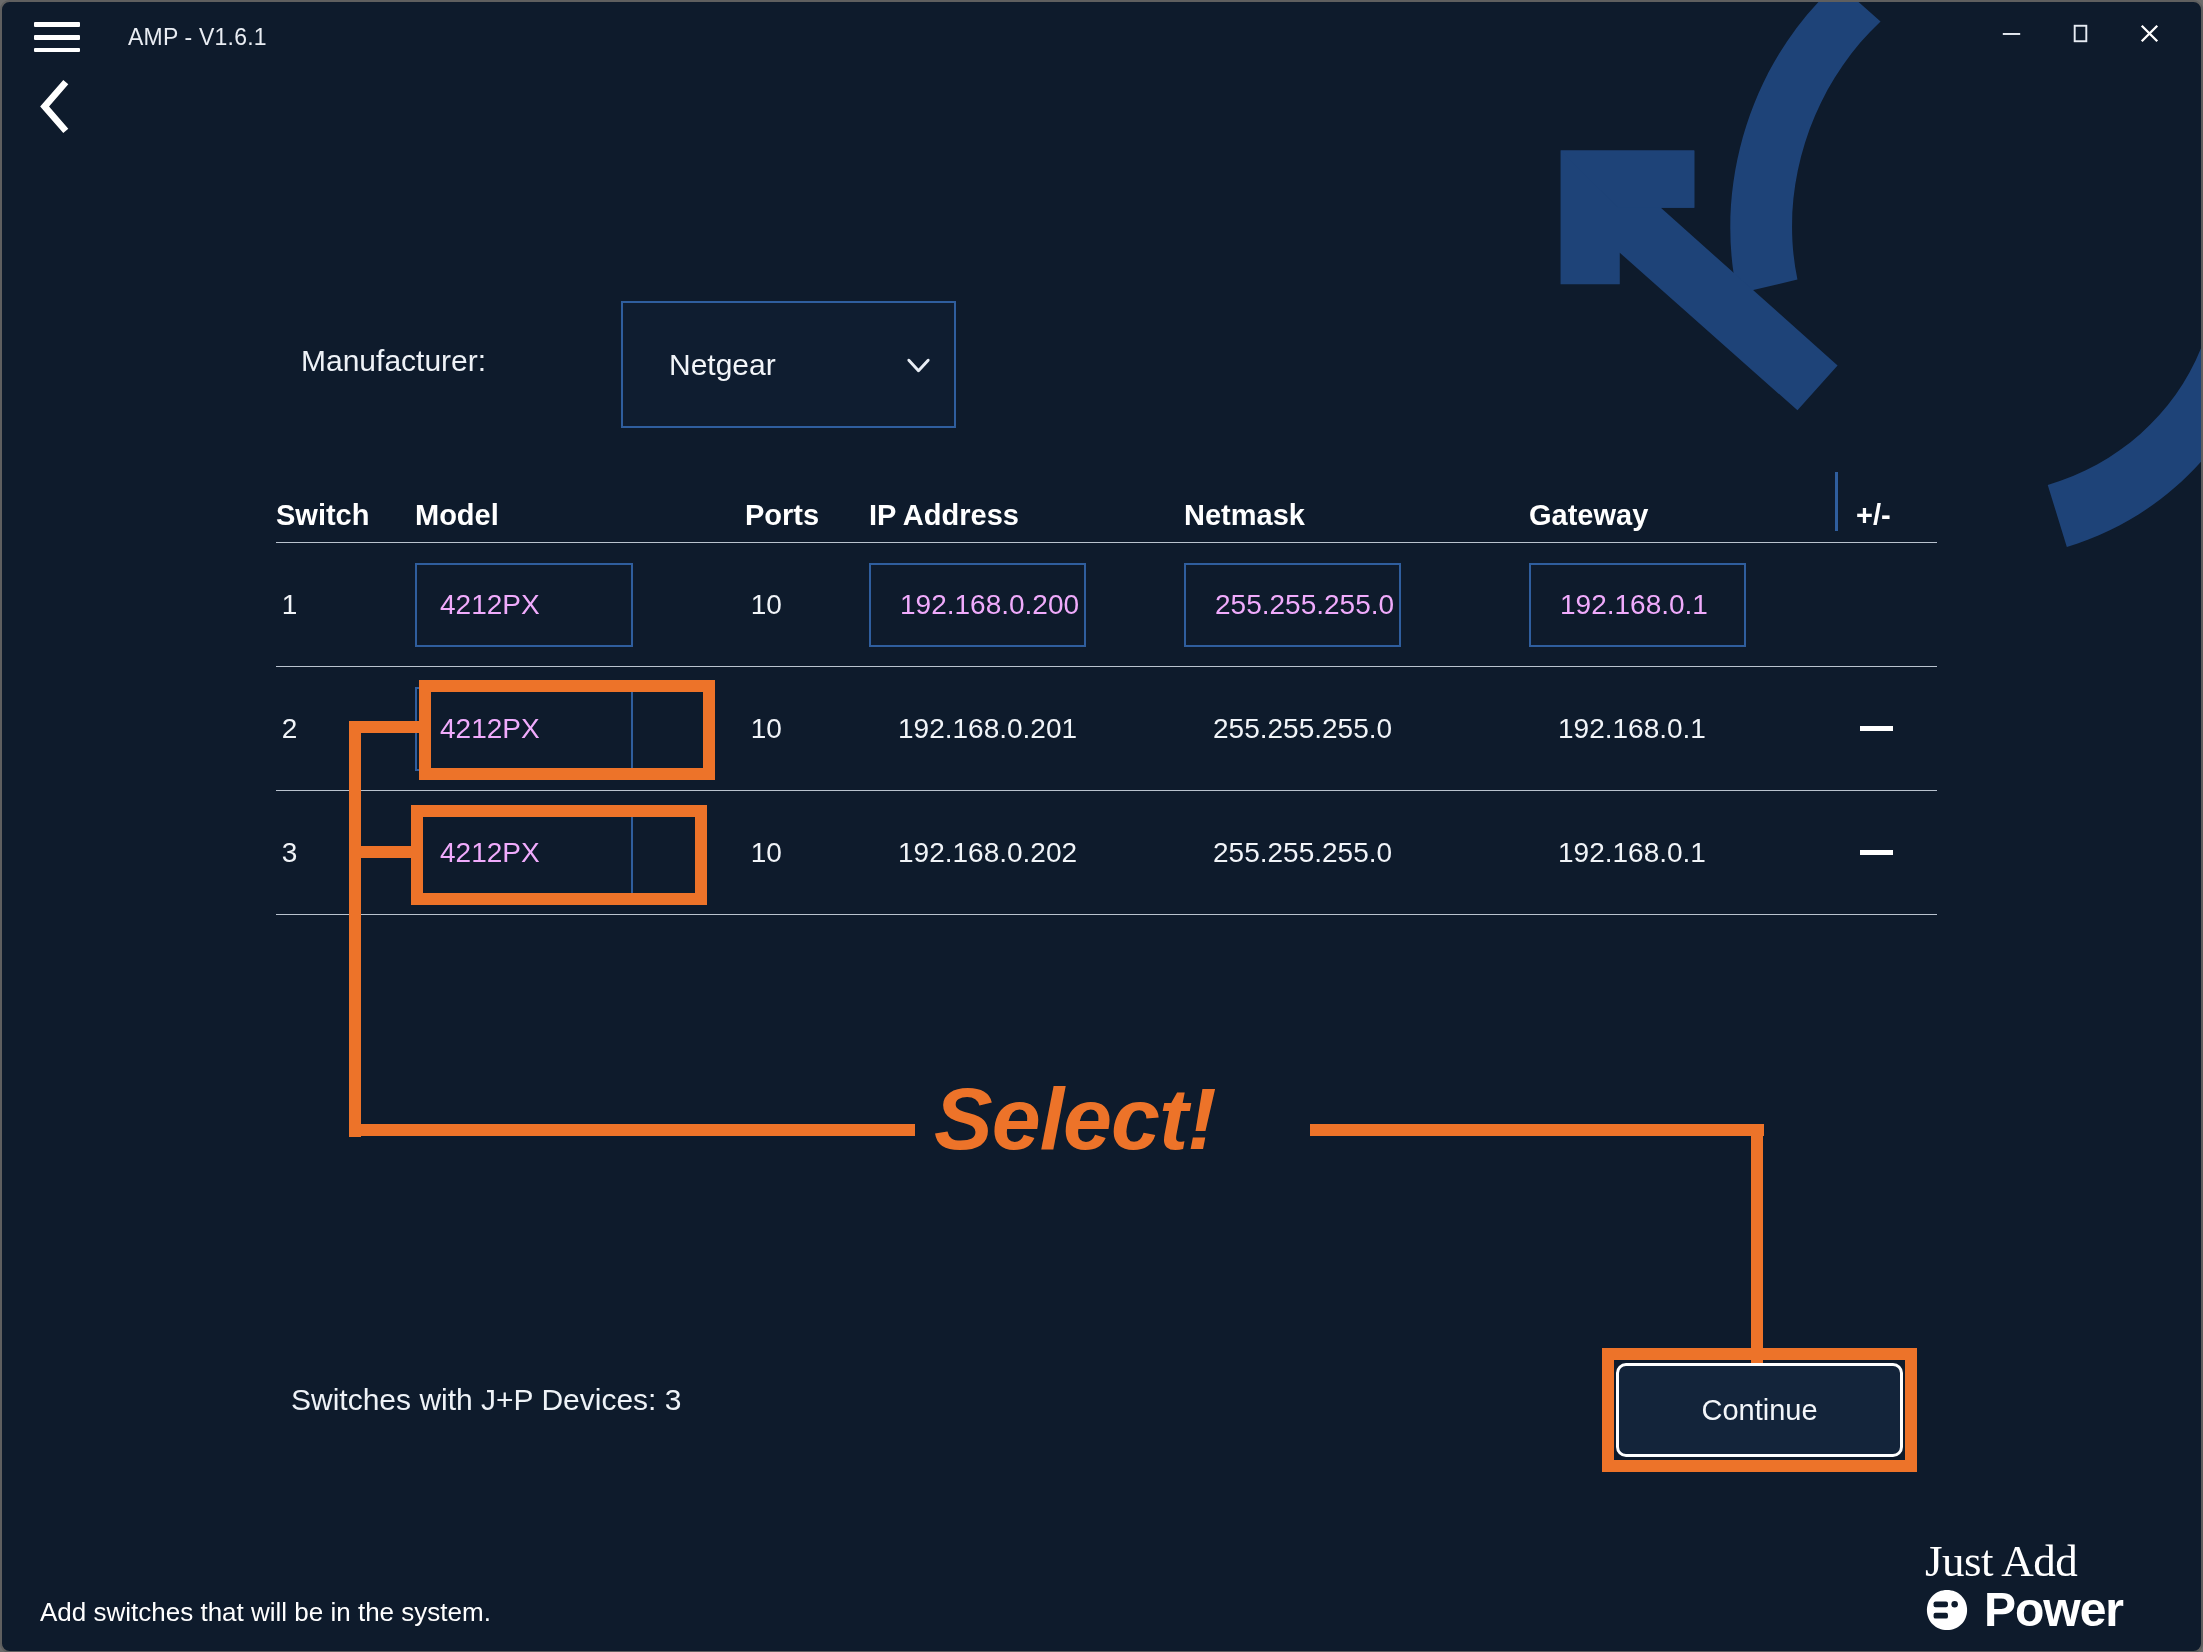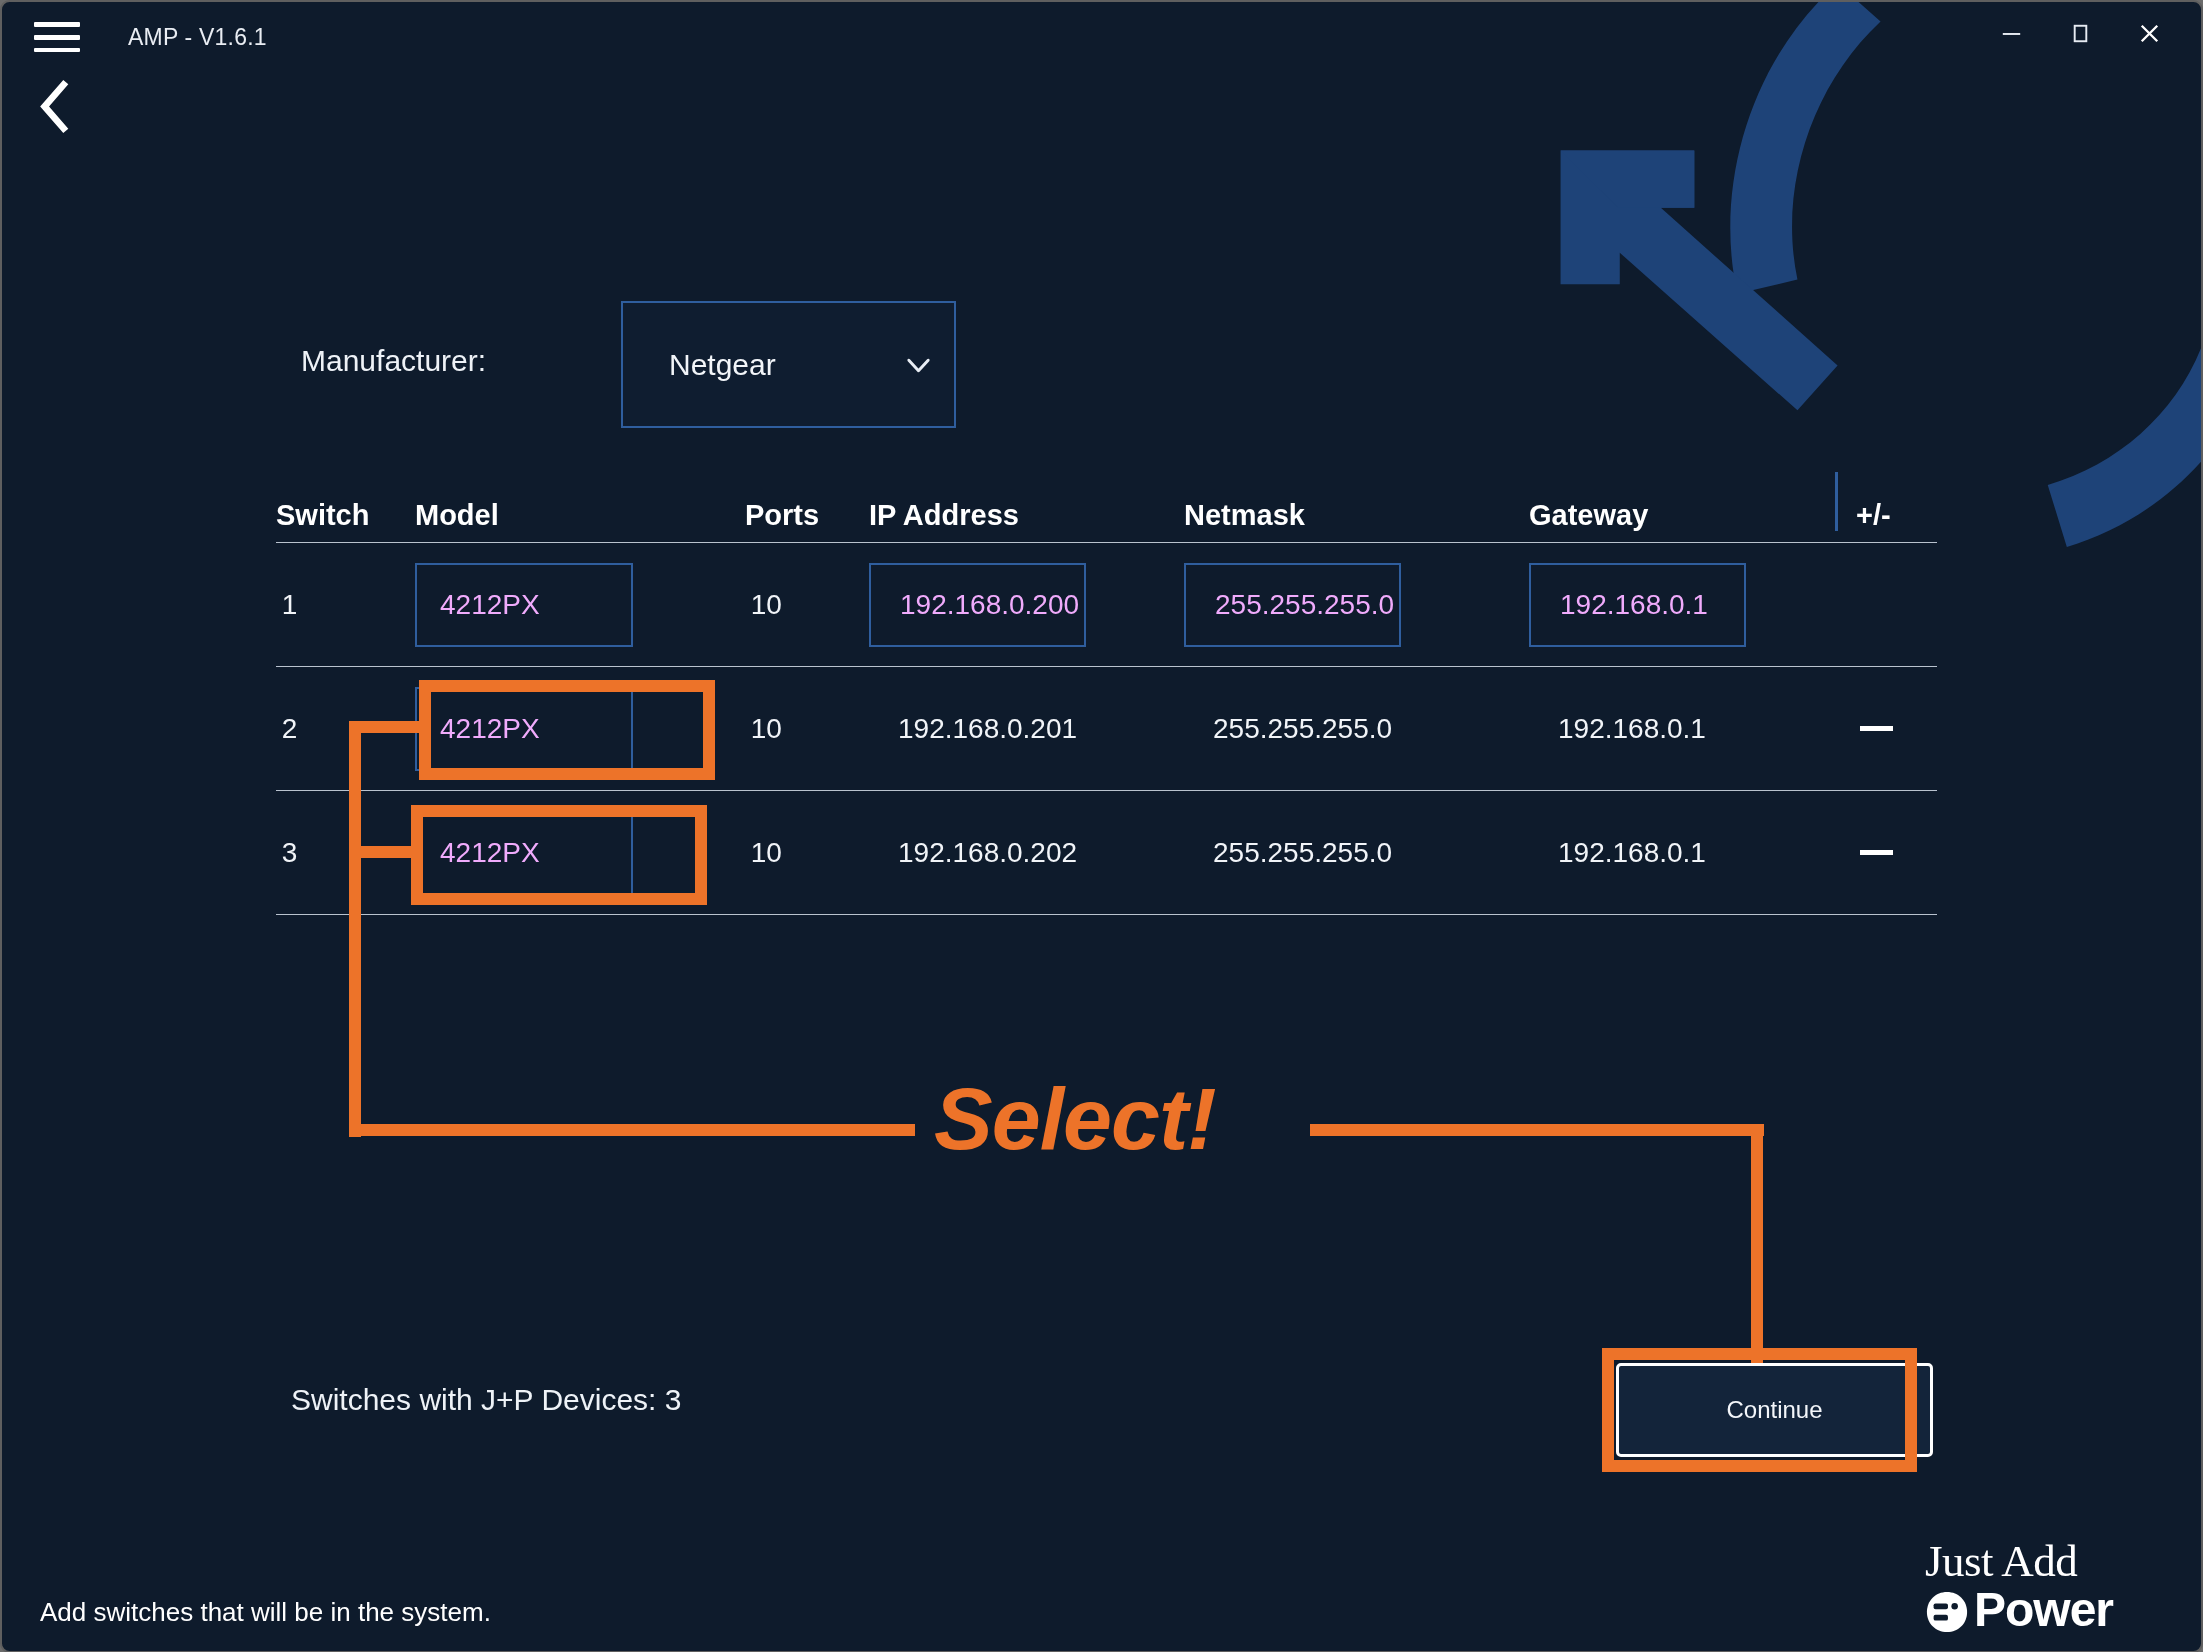--- a/index.html
+++ b/index.html
@@ -230,29 +230,29 @@
     left: 289px;
     top: 1381px;
     font-size: 30px;
     color: #eef2f7;
     white-space: nowrap;
   }
   .continue-btn {
     position: absolute;
     left: 1614px;
     top: 1361px;
-    width: 317px;
+    width: 287px;
     height: 94px;
     border: 3.8px solid #ffffff;
-    border-radius: 5px;
+    border-radius: 10px;
     background: #13243a;
     display: flex;
     align-items: center;
     justify-content: center;
-    font-size: 24px;
+    font-size: 29px;
     color: #f3f6fa;
     cursor: pointer;
     box-sizing: border-box;
   }
   .status-hint {
     position: absolute;
     left: 38px;
     bottom: 23px;
     font-size: 26px;
     color: #ffffff;
@@ -267,22 +267,22 @@
     line-height: 1;
   }
   .logo .l1 {
     font-size: 45px;
     color: #ffffff;
     letter-spacing: -0.5px;
     font-family: Liberation Serif, serif;
   }
   .logo .l2 {
     display: flex;
-    align-items: flex-end;
-    gap: 5px;
+    align-items: center;
+    gap: 15px;
     margin-top: 1.9px;
   }
   .logo .l2 .word {
     font-size: 48px;
     font-weight: bold;
     color: #ffffff;
     letter-spacing: -1px;
   }
 
   

